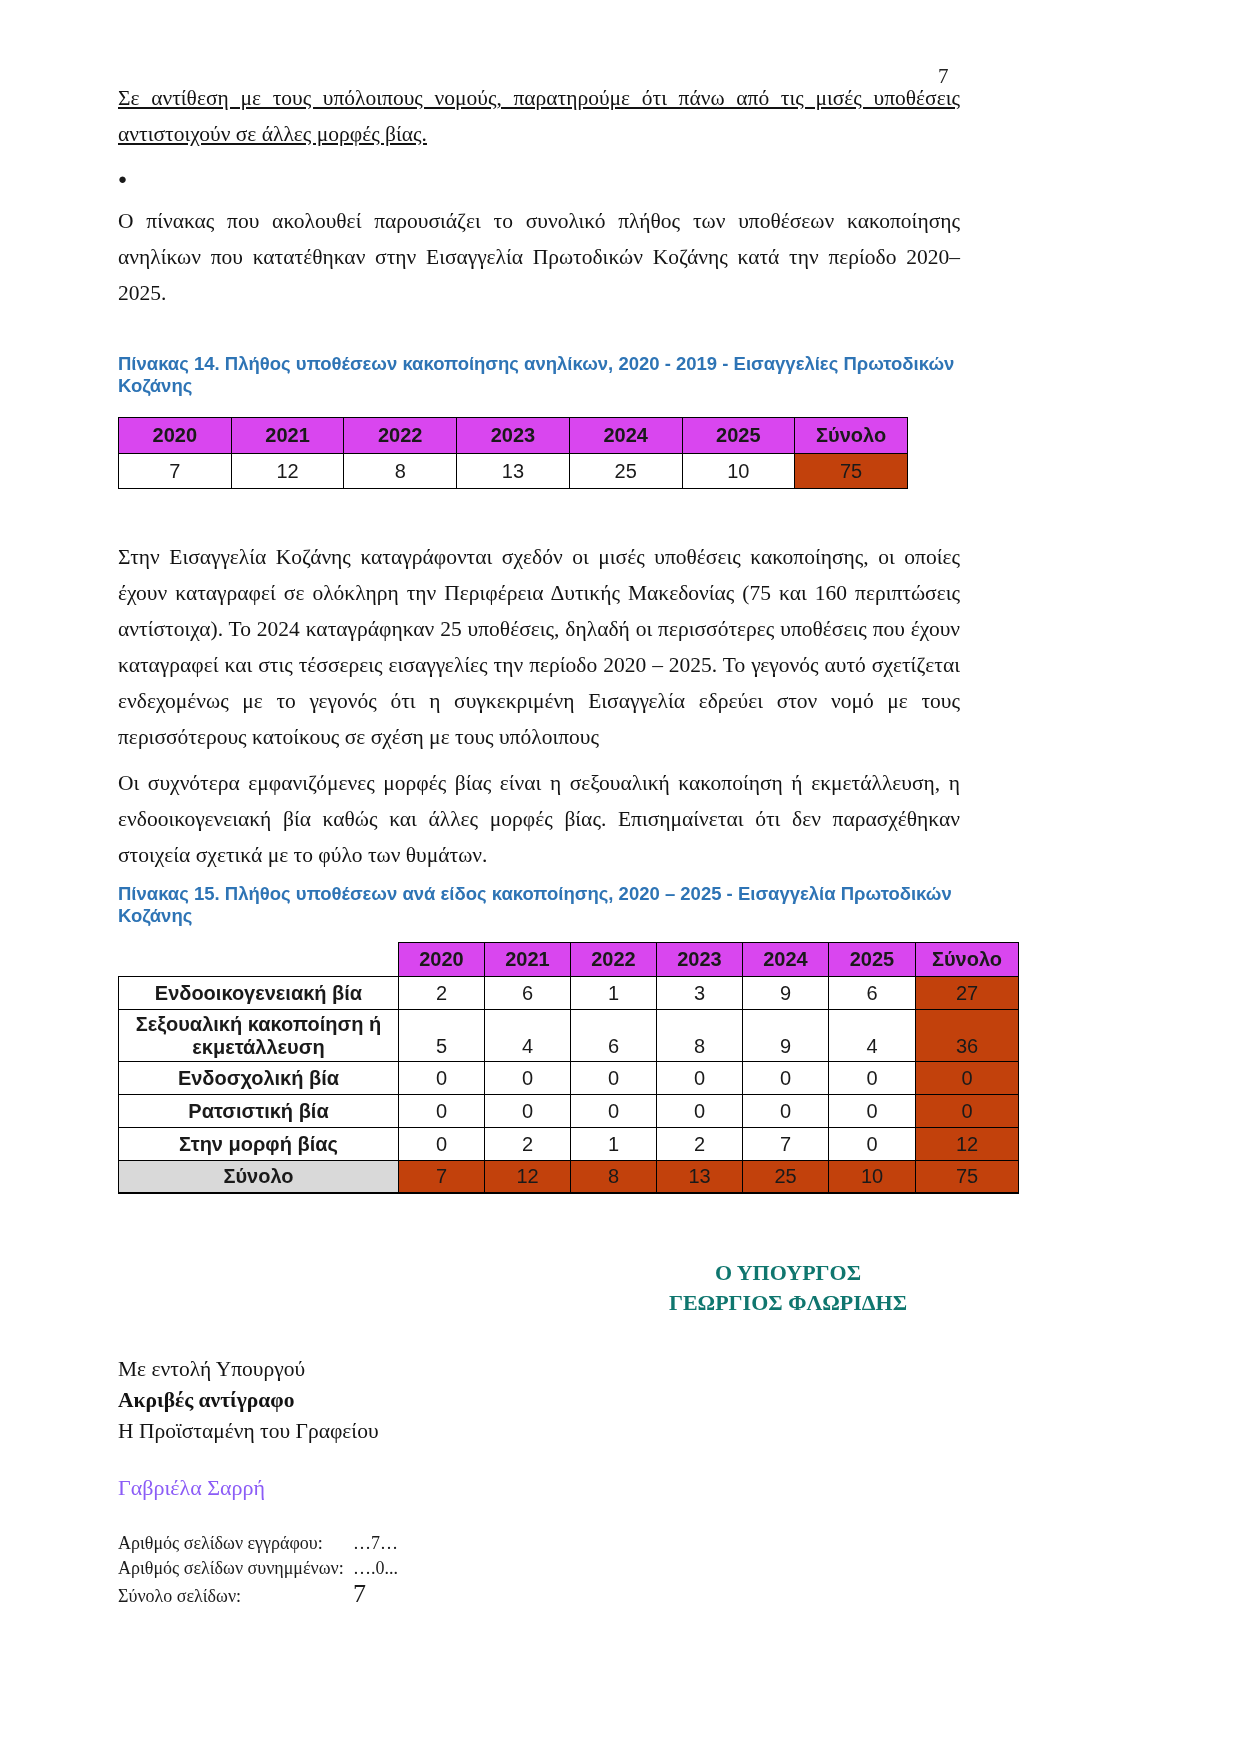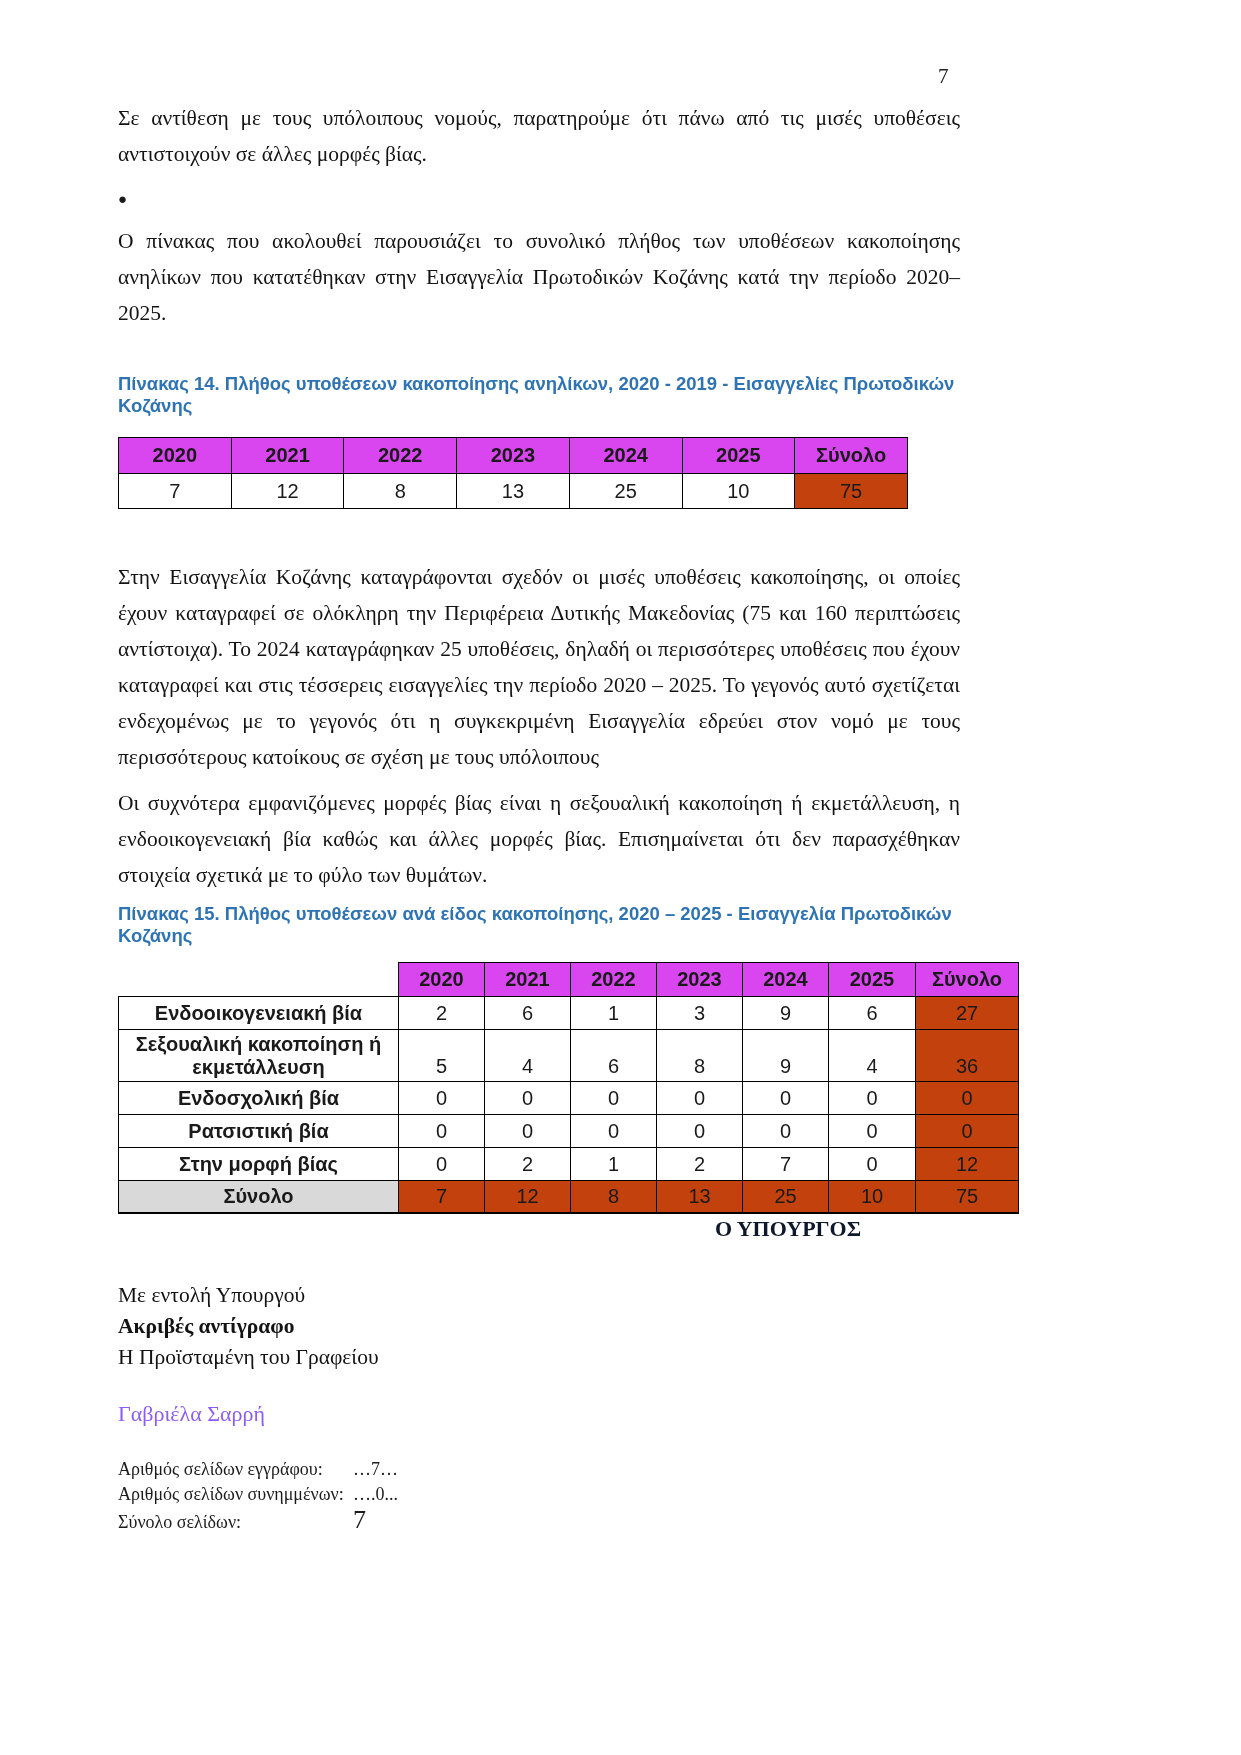--- a/index.html
+++ b/index.html
@@ -10,21 +10,21 @@
   }
   .page-number {
     position:absolute; top:64px; left:938px;
     font-size:21px; color:#222;
   }
   .content { position:absolute; left:118px; top:0; width:842px; }
 
   p.body-text {
     font-size:21.5px; line-height:36px; text-align:justify; color:#131313;
   }
-  .p1 { margin-top:100px; }
+  .p1 { margin-top:80px;text-decoration:underline; }
   .bullet-line {
     margin-top:18px;
     font-family:"Liberation Sans", sans-serif;
     font-weight:bold; font-style:italic; font-size:22px; color:#1a1a1a;
     display:flex; align-items:center;
   }
   .bullet-dot { font-style:normal; font-size:15px; margin-right:2px; }
   .p2 { margin-top:16px; }
 
   .caption {
@@ -55,23 +55,23 @@
   .tall-row td { height:52px; vertical-align:bottom; padding-bottom:3px; }
   .tall-row td.row-label { vertical-align:middle; line-height:1.15; padding-bottom:0; }
   .total-row td { height:32px; }
   .total-row .row-label { background:#D9D9D9; }
   .table15 tr.total-row td { border-bottom:2px solid #000; }
 
   .p3 { margin-top:50px; }
   .p4 { margin-top:10px; }
 
   .signature {
-    margin-left:460px; width:420px;
+    margin-top:64px; margin-left:460px; width:420px;
     text-align:center; font-weight:bold; font-size:22px; line-height:30px;
-    color:#0f172a;
+    color:#0f766e;
   }
 
   .closing { margin-top:36px; font-size:21.5px; line-height:31px; color:#131313; }
   .closing .true-copy { font-weight:bold; }
   .closing-name { margin-top:28px; font-size:22px; color:#8b5cf6; }
 
   .page-counts { margin-top:30px; font-size:18px; line-height:25px; color:#1c1c1c; }
   .count-line { display:flex; align-items:baseline; }
   .count-label { width:235px; flex:none; }
   .count-value-big { font-size:26px; line-height:25px; }
@@ -202,20 +202,21 @@
         <td class="peach">13</td>
         <td class="peach">25</td>
         <td class="peach">10</td>
         <td class="peach">75</td>
       </tr>
     </tbody>
   </table>
 
   <div class="signature">
     <div>Ο ΥΠΟΥΡΓΟΣ</div>
+    <div>ΓΕΩΡΓΙΟΣ ΦΛΩΡΙΔΗΣ</div>
   </div>
 
   <div class="closing">
     <div>Με εντολή Υπουργού</div>
     <div class="true-copy">Ακριβές αντίγραφο</div>
     <div>Η Προϊσταμένη του Γραφείου</div>
   </div>
 
   <div class="closing-name">Γαβριέλα Σαρρή</div>
 

